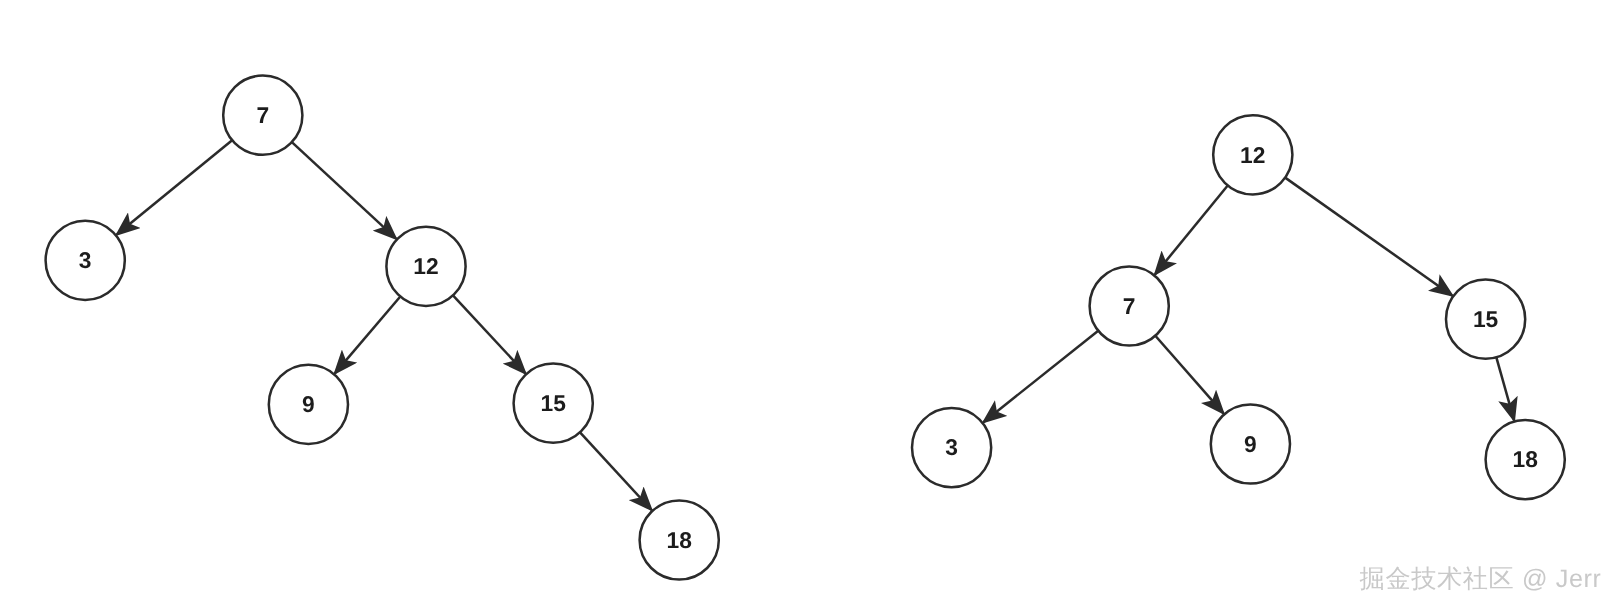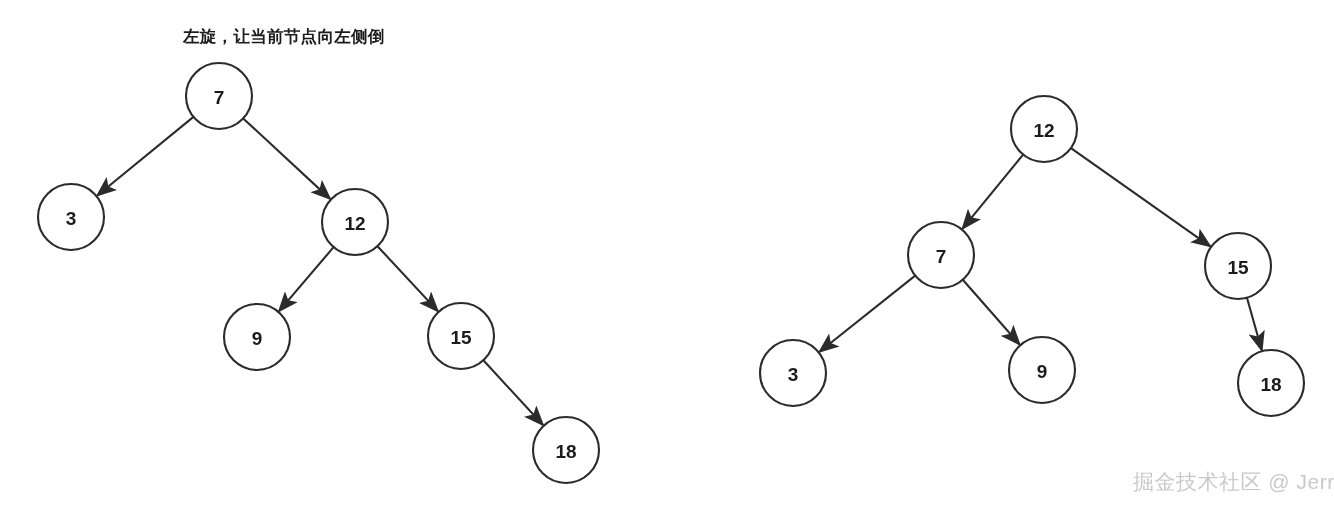--- a/index.html
+++ b/index.html
@@ -130,17 +130,16 @@
           <circle cx="1042" cy="370" r="33" class="node-circle"></circle>
           <text x="1042" y="371" class="node-label">9</text>
         </g>
         <g>
           <circle cx="1271" cy="383" r="33" class="node-circle"></circle>
           <text x="1271" y="384" class="node-label">18</text>
         </g>
       </g>
   </svg>
 
-  <div class="caption-text" id="caption" style="left: 183px; top: 26px;">左旋，让当前节点向左侧倒</div>
 
   <div class="watermark-text" id="watermark" style="left: 1133px; top: 468px;">掘金技术社区 @ Jerris</div>
 
 </div>
 
 </body></html>

